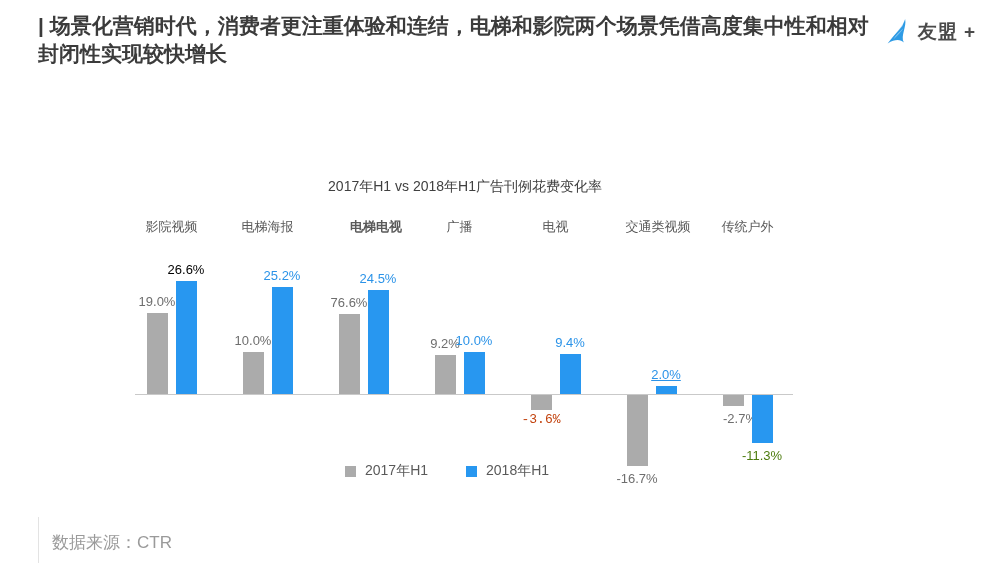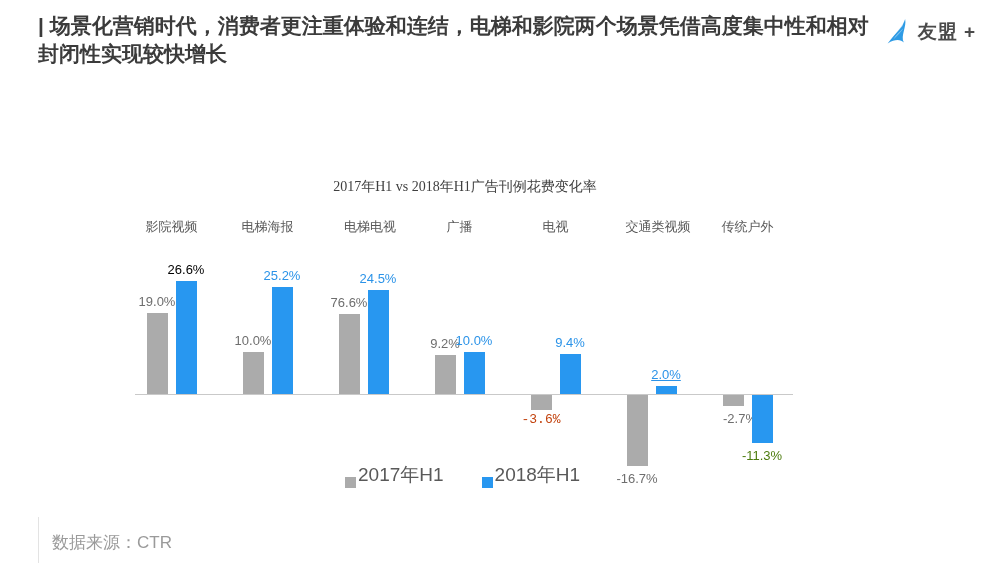--- a/index.html
+++ b/index.html
@@ -10,38 +10,38 @@
   .header-title{
     position:absolute;left:38px;top:12px;width:848px;margin:0;
     font-size:21px;line-height:28px;font-weight:700;color:#3b3b3b;
   }
   .logo{
     position:absolute;right:24px;top:18px;display:flex;align-items:center;gap:5px;
   }
   .logo-text{font-size:19px;font-weight:700;color:#4a4a4a;letter-spacing:1px;}
   .chart-title{
     position:absolute;left:135px;top:178px;width:660px;text-align:center;
-    font-size:14px;color:#404040;font-family:Liberation Serif, serif;
+    font-size:14px;color:#404040;
   }
   .plot{
     position:absolute;left:135px;top:205px;width:660px;height:285px;
   }
   .axis-line{position:absolute;left:0;top:189px;width:658px;height:1px;background:#c9c9c9;}
   .category-label{
     position:absolute;width:110px;text-align:center;top:13px;
     font-size:13px;color:#595959;white-space:nowrap;
   }
   .bar{position:absolute;}
   .bar-label{
     position:absolute;width:70px;text-align:center;font-size:13px;white-space:nowrap;
   }
   .legend{
     position:absolute;left:345px;top:462px;display:flex;gap:38px;align-items:center;
   }
-  .legend-item{display:flex;align-items:flex-end;gap:2px;font-size:19px;color:#595959;}
+  .legend-item{display:flex;align-items:center;gap:9px;font-size:14px;color:#595959;}
   .legend-swatch{width:11px;height:11px;display:inline-block;}
   .source-divider{position:absolute;left:38px;top:517px;width:1px;height:46px;background:#e3e3e3;}
   .source{position:absolute;left:52px;top:531px;font-size:17px;color:#9a9a9a;}
 </style>
 </head>
 <body>
 
 <h1 class="header-title">| 场景化营销时代，消费者更注重体验和连结，电梯和影院两个场景凭借高度集中性和相对封闭性实现较快增长</h1>
 
 <div class="logo">
@@ -62,21 +62,21 @@
     <div class="category-label" style="left: -18.5px;">影院视频</div>
     <div class="bar" style="left: 11.5px; width: 21px; height: 80.75px; background: rgb(171, 171, 171); top: 108.25px;"></div>
     <div class="bar-label" style="left: -13px; top: 89.25px; color: rgb(110, 110, 110);">19.0%</div>
     <div class="bar" style="left: 40.5px; width: 21px; height: 113.05px; background: rgb(40, 151, 240); top: 75.95px;"></div>
     <div class="bar-label" style="left: 16px; top: 56.95px; color: #000000;">26.6%</div>
     <div class="category-label" style="left: 77.5px;">电梯海报</div>
     <div class="bar" style="left: 107.5px; width: 21px; height: 42.5px; background: rgb(171, 171, 171); top: 146.5px;"></div>
     <div class="bar-label" style="left: 83px; top: 127.5px; color: rgb(110, 110, 110);">10.0%</div>
     <div class="bar" style="left: 136.5px; width: 21px; height: 107.1px; background: rgb(40, 151, 240); top: 81.9px;"></div>
     <div class="bar-label" style="left: 112px; top: 62.9px; color: rgb(43, 147, 232);">25.2%</div>
-    <div class="category-label" style="left: 180px;">电梯电视</div>
+    <div class="category-label" style="left: 186px; font-weight: bold;">电梯电视</div>
     <div class="bar" style="left: 203.5px; width: 21px; height: 80.325px; background: rgb(171, 171, 171); top: 108.675px;"></div>
     <div class="bar-label" style="left: 179px; top: 89.675px; color: rgb(110, 110, 110);">76.6%</div>
     <div class="bar" style="left: 232.5px; width: 21px; height: 104.125px; background: rgb(40, 151, 240); top: 84.875px;"></div>
     <div class="bar-label" style="left: 208px; top: 65.875px; color: rgb(43, 147, 232);">24.5%</div>
     <div class="category-label" style="left: 269.5px;">广播</div>
     <div class="bar" style="left: 299.5px; width: 21px; height: 39.1px; background: rgb(171, 171, 171); top: 149.9px;"></div>
     <div class="bar-label" style="left: 275px; top: 130.9px; color: rgb(110, 110, 110);">9.2%</div>
     <div class="bar" style="left: 328.5px; width: 21px; height: 42.5px; background: rgb(40, 151, 240); top: 146.5px;"></div>
     <div class="bar-label" style="left: 304px; top: 127.5px; color: rgb(43, 147, 232);">10.0%</div>
     <div class="category-label" style="left: 365.5px;">电视</div>

